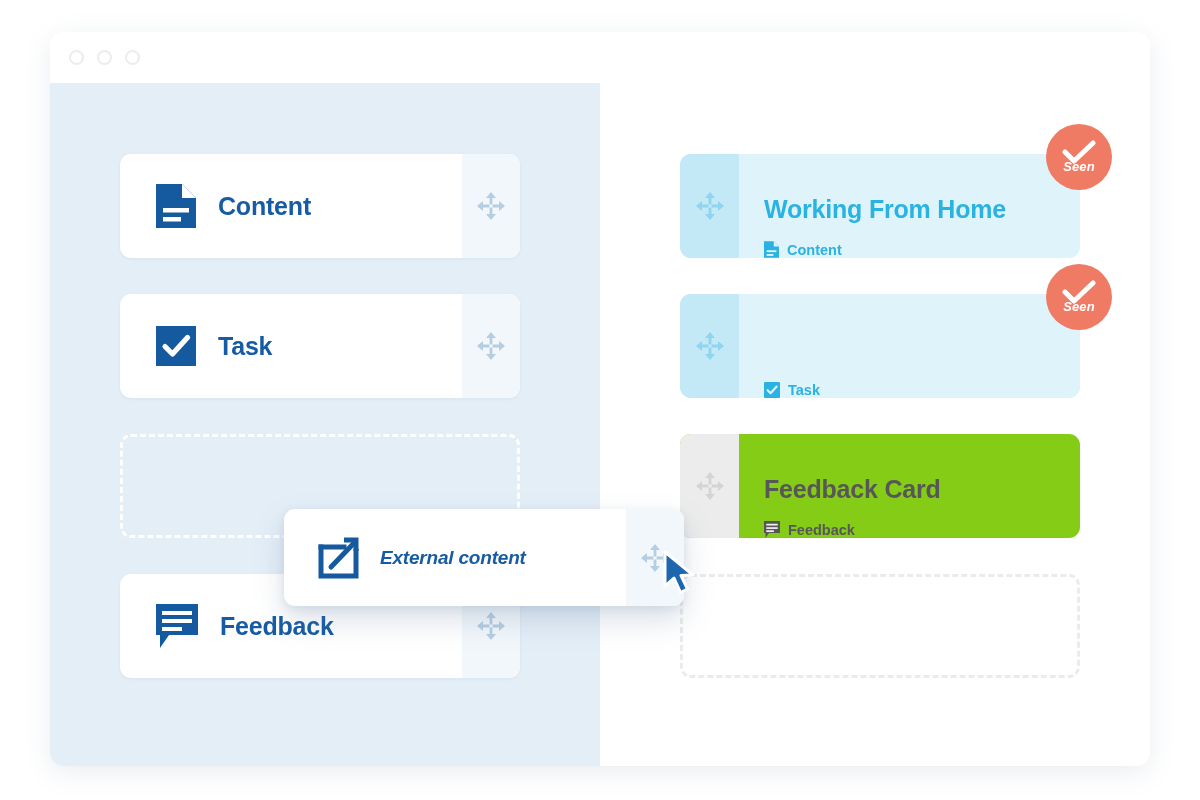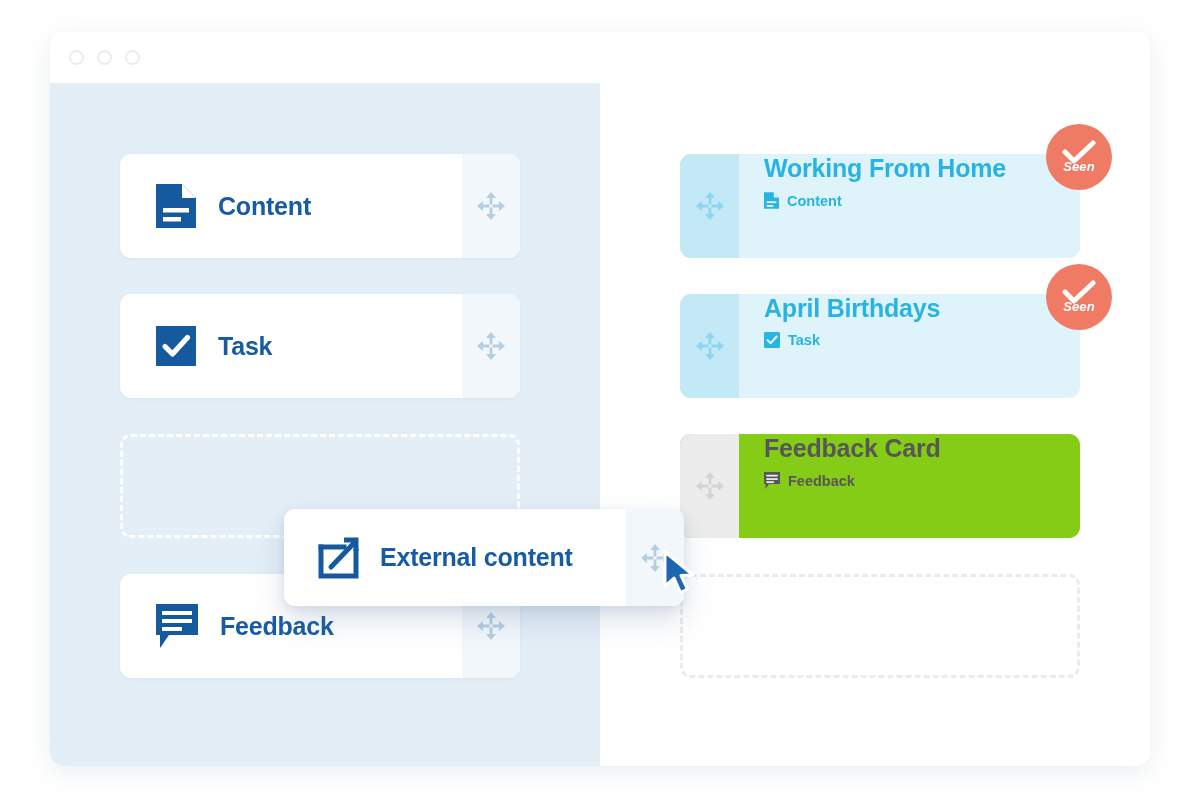--- a/index.html
+++ b/index.html
@@ -144,24 +144,25 @@
     z-index: 40;
   }
   .floating-card .card-body {
     flex: 1;
     display: flex;
     align-items: center;
     padding-left: 34px;
     gap: 20px;
   }
   .floating-card .card-label {
-    font-size: 25px;
+    font-size: 19px;
     font-weight: bold;
     color: #175ba4;
     letter-spacing: -0.2px;
+    font-style: italic;
   }
 
   .cursor-arrow {
     position: absolute;
     left: 612px;
     top: 518px;
     width: 40px;
     height: 46px;
     z-index: 60;
     pointer-events: none;
@@ -198,23 +199,23 @@
     width: 59px;
     display: flex;
     align-items: center;
     justify-content: center;
   }
 
   .board-card .bc-body {
     flex: 1;
     display: flex;
     flex-direction: column;
-    justify-content: flex-start;
+    justify-content: flex-end;
     padding-left: 25px;
-    gap: 9px;
+    gap: 17px;
   }
 
   .board-card .bc-title {
     font-size: 25px;
     font-weight: bold;
     letter-spacing: -0.2px;
   }
 
   .board-card .bc-meta {
     display: flex;
@@ -409,21 +410,20 @@
                 <svg width="30" height="30" viewBox="0 0 30 30">
                   <g fill="#8fd5ef">
                     <path d="M15 1 L20 7 H16.4 V13.4 H13.6 V7 H10 Z"></path>
                     <path d="M15 29 L10 23 H13.6 V16.6 H16.4 V23 H20 Z"></path>
                     <path d="M1 15 L7 10 V13.6 H13.4 V16.4 H7 V20 Z"></path>
                     <path d="M29 15 L23 20 V16.4 H16.6 V13.6 H23 V10 Z"></path>
                   </g>
                 </svg>
               </div>
               <div class="bc-body">
-                <span class="bc-title">April Birthdays</span>
                 <span class="bc-meta">
                   <span>
                     <svg width="16" height="16" viewBox="0 0 40 40">
                       <rect x="0" y="0" width="40" height="40" rx="3" fill="#28b3e3"></rect>
                       <path d="M9 20.5 L16.5 28 L31.5 11.5" stroke="#dff3fb" stroke-width="5.5" fill="none" stroke-linecap="round" stroke-linejoin="round"></path>
                     </svg>
                   </span>
                   <span>Task</span>
                 </span>
               </div>

